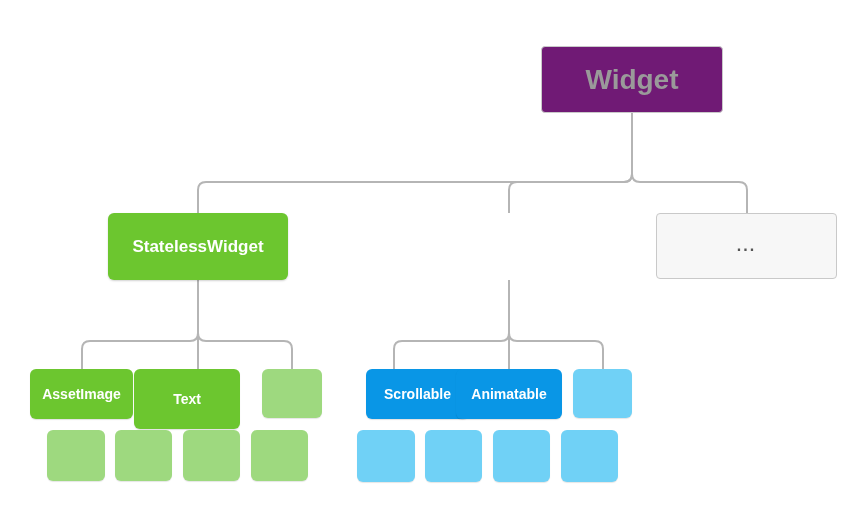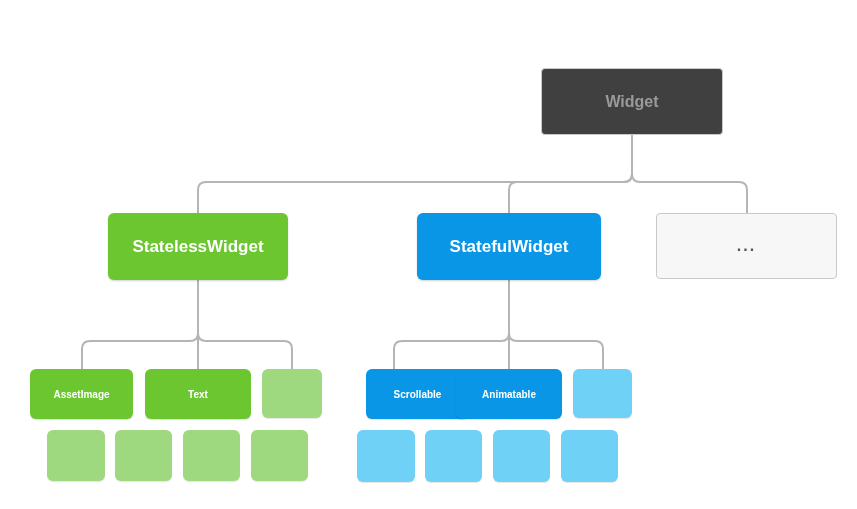--- a/index.html
+++ b/index.html
@@ -7,47 +7,47 @@
     position:relative;width:857px;height:509px;background:#ffffff;overflow:hidden;
     font-family:"Liberation Sans",sans-serif;
   }
   svg.wires{position:absolute;left:0;top:0;width:857px;height:509px;}
   svg.wires path{fill:none;stroke:#b5b5b5;stroke-width:2;}
   .node{
     position:absolute;display:flex;align-items:center;justify-content:center;
     box-sizing:border-box;text-align:center;
   }
   .root-box{
-    background:#404040;border:1px solid #c9c9c9;border-radius:4px;
-    color:#9a9a9a;font-size:16px;font-weight:bold;margin-top:22px;
+    background:#701a75;border:1px solid #c9c9c9;border-radius:4px;
+    color:#9a9a9a;font-size:28px;font-weight:bold;
   }
   .lvl2{
     border-radius:6px;color:#ffffff;font-size:17px;font-weight:bold;
     box-shadow:0 1px 2px rgba(0,0,0,.18);
   }
   .lvl3{
-    border-radius:6px;color:#ffffff;font-size:10px;font-weight:bold;
+    border-radius:6px;color:#ffffff;font-size:14px;font-weight:bold;
     box-shadow:0 1px 1px rgba(0,0,0,.12);
   }
   .chip{border-radius:6px;box-shadow:0 1px 1px rgba(0,0,0,.10);}
   .green{background:#6cc62f;}
   .green-light{background:#9ed97f;}
   .blue{background:#0996e6;}
   .blue-light{background:#70d1f6;}
   .dots-box{
     background:#f7f7f7;border:1px solid #c9c9c9;border-radius:4px;
     color:#555555;font-size:16px;font-weight:bold;letter-spacing:2px;
   }
   
   .p-widget{left:541px;top:46px;width:182px;height:67px;}
   .p-stateless{left:108px;top:213px;width:180px;height:67px;}
   .p-stateful{left:417px;top:213px;width:184px;height:67px;}
   .p-dots{left:656px;top:213px;width:181px;height:66px;}
   .p-assetimage{left:30px;top:369px;width:103px;height:50px;}
-  .p-text{left:145px;top:369px;width:106px;height:50px;align-items:center;}
+  .p-text{left:134px;top:369px;width:106px;height:60px;align-items:center;}
   .p-gsmall{left:262px;top:369px;width:60px;height:49px;}
   .p-scrollable{left:342px;top:369px;width:103px;height:50px;margin-left:24px;}
   .p-animatable{left:456px;top:369px;width:106px;height:50px;text-align:right;}
   .p-bsmall{left:573px;top:369px;width:59px;height:49px;}
   .p-gs1{left:47px;top:430px;width:58px;height:51px;}
   .p-gs2{left:115px;top:430px;width:57px;height:51px;}
   .p-gs3{left:183px;top:430px;width:57px;height:51px;}
   .p-gs4{left:251px;top:430px;width:57px;height:51px;}
   .p-bs1{left:357px;top:430px;width:58px;height:52px;}
   .p-bs2{left:425px;top:430px;width:57px;height:52px;}
@@ -74,23 +74,20 @@
     <path d="M509 280 V333 Q509 341 517 341 H595 Q603 341 603 349 V369"></path>
   </svg>
 
   <div class="node root-box p-widget">
     <span>Widget</span>
   </div>
 
   <div class="node lvl2 green p-stateless">
     <span>StatelessWidget</span>
   </div>
-  <div class="node lvl2 blue p-stateful">
-    <span>StatefulWidget</span>
-  </div>
   <div class="node dots-box p-dots">
     <span>...</span>
   </div>
 
   <div class="node lvl3 green p-assetimage">
     <span>AssetImage</span>
   </div>
   <div class="node lvl3 green p-text">
     <span>Text</span>
   </div>

